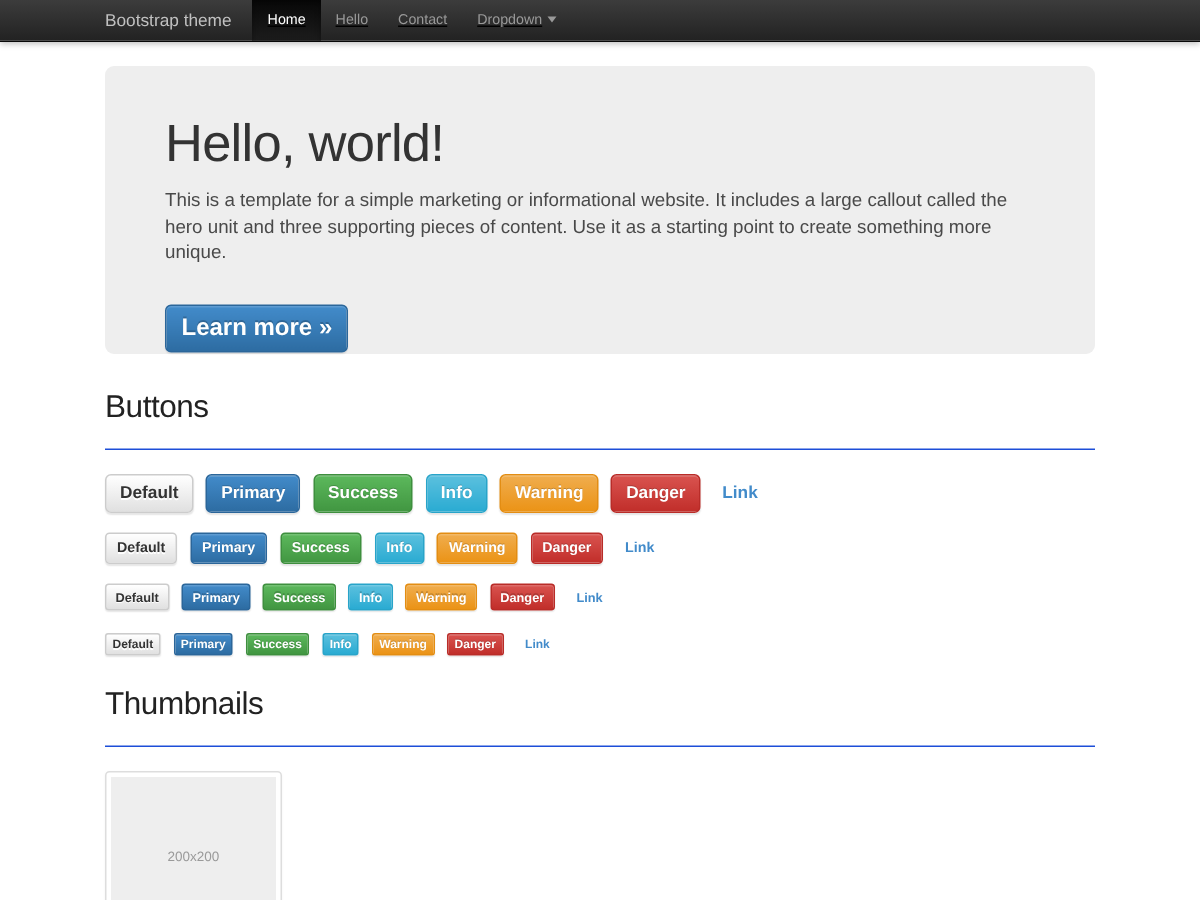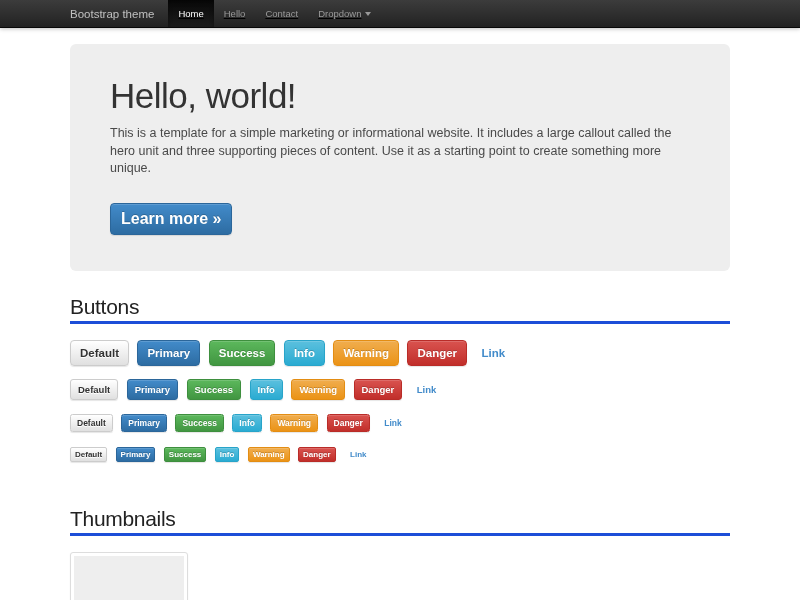--- a/index.html
+++ b/index.html
@@ -40,21 +40,21 @@
     border-left: 3px solid transparent; border-right: 3px solid transparent;
     border-top: 4px solid #999999;
   }
 
   
   .jumbotron {
     margin-top: 16px;
     background: #eeeeee;
     border-radius: 6px;
     padding: 32px 40px 28px 40px;
-    height: 227px;
+    height: 192px;
   }
   .jumbotron h1 {
     margin: 0 0 9px 0;
     font-size: 35px; font-weight: 500; color: #333333; letter-spacing: -0.5px;
   }
   .jumbotron p {
     margin: 0 0 25px 0;
     font-size: 12.5px; line-height: 1.4; color: #494949; max-width: 600px;
   }
 
@@ -84,22 +84,22 @@
   .btn-row-lg .btn-link { font-size: 11.5px; }
   .btn-row-md .btn { font-size: 9.5px;  padding: 4px 7px;  border-radius: 3px; }
   .btn-row-md .btn-link { font-size: 9.5px; }
   .btn-row-sm .btn { font-size: 8.5px;  padding: 3px 6px;  border-radius: 2.5px; }
   .btn-row-sm .btn-link { font-size: 8.5px; }
   .btn-row-xs .btn { font-size: 8px;    padding: 2px 4px;  border-radius: 2px; }
   .btn-row-xs .btn-link { font-size: 8px; }
 
   
   .page-header {
-    border-bottom: 3px solid #1d4ed8;
-    padding-bottom: 2px; margin: 24px 0 16px 0;
+    border-bottom: 1px solid #1d4ed8;
+    padding-bottom: 15px; margin: 24px 0 16px 0;
   }
   .page-header h2 {
     margin: 0; font-size: 21px; font-weight: 500; color: #222222; letter-spacing: -0.3px;
   }
 
   
   .thumbnail {
     display: block; width: 118px; height: 114px;
     padding: 3px; background: #ffffff;
     border: 1px solid #dddddd; border-radius: 3px;
@@ -172,21 +172,21 @@
   <div class="btn-row btn-row-xs">
     <button class="btn btn-default">Default</button>
     <button class="btn btn-primary">Primary</button>
     <button class="btn btn-success">Success</button>
     <button class="btn btn-info">Info</button>
     <button class="btn btn-warning">Warning</button>
     <button class="btn btn-danger">Danger</button>
     <a class="btn-link">Link</a>
   </div>
 
-  <div class="page-header" style="margin-top:44px;">
+  <div class="page-header" style="margin-top:20px;">
     <h2>Thumbnails</h2>
   </div>
 
   <a class="thumbnail">
     <div class="placeholder">200x200</div>
   </a>
 
 </main>
 
 </body></html>

